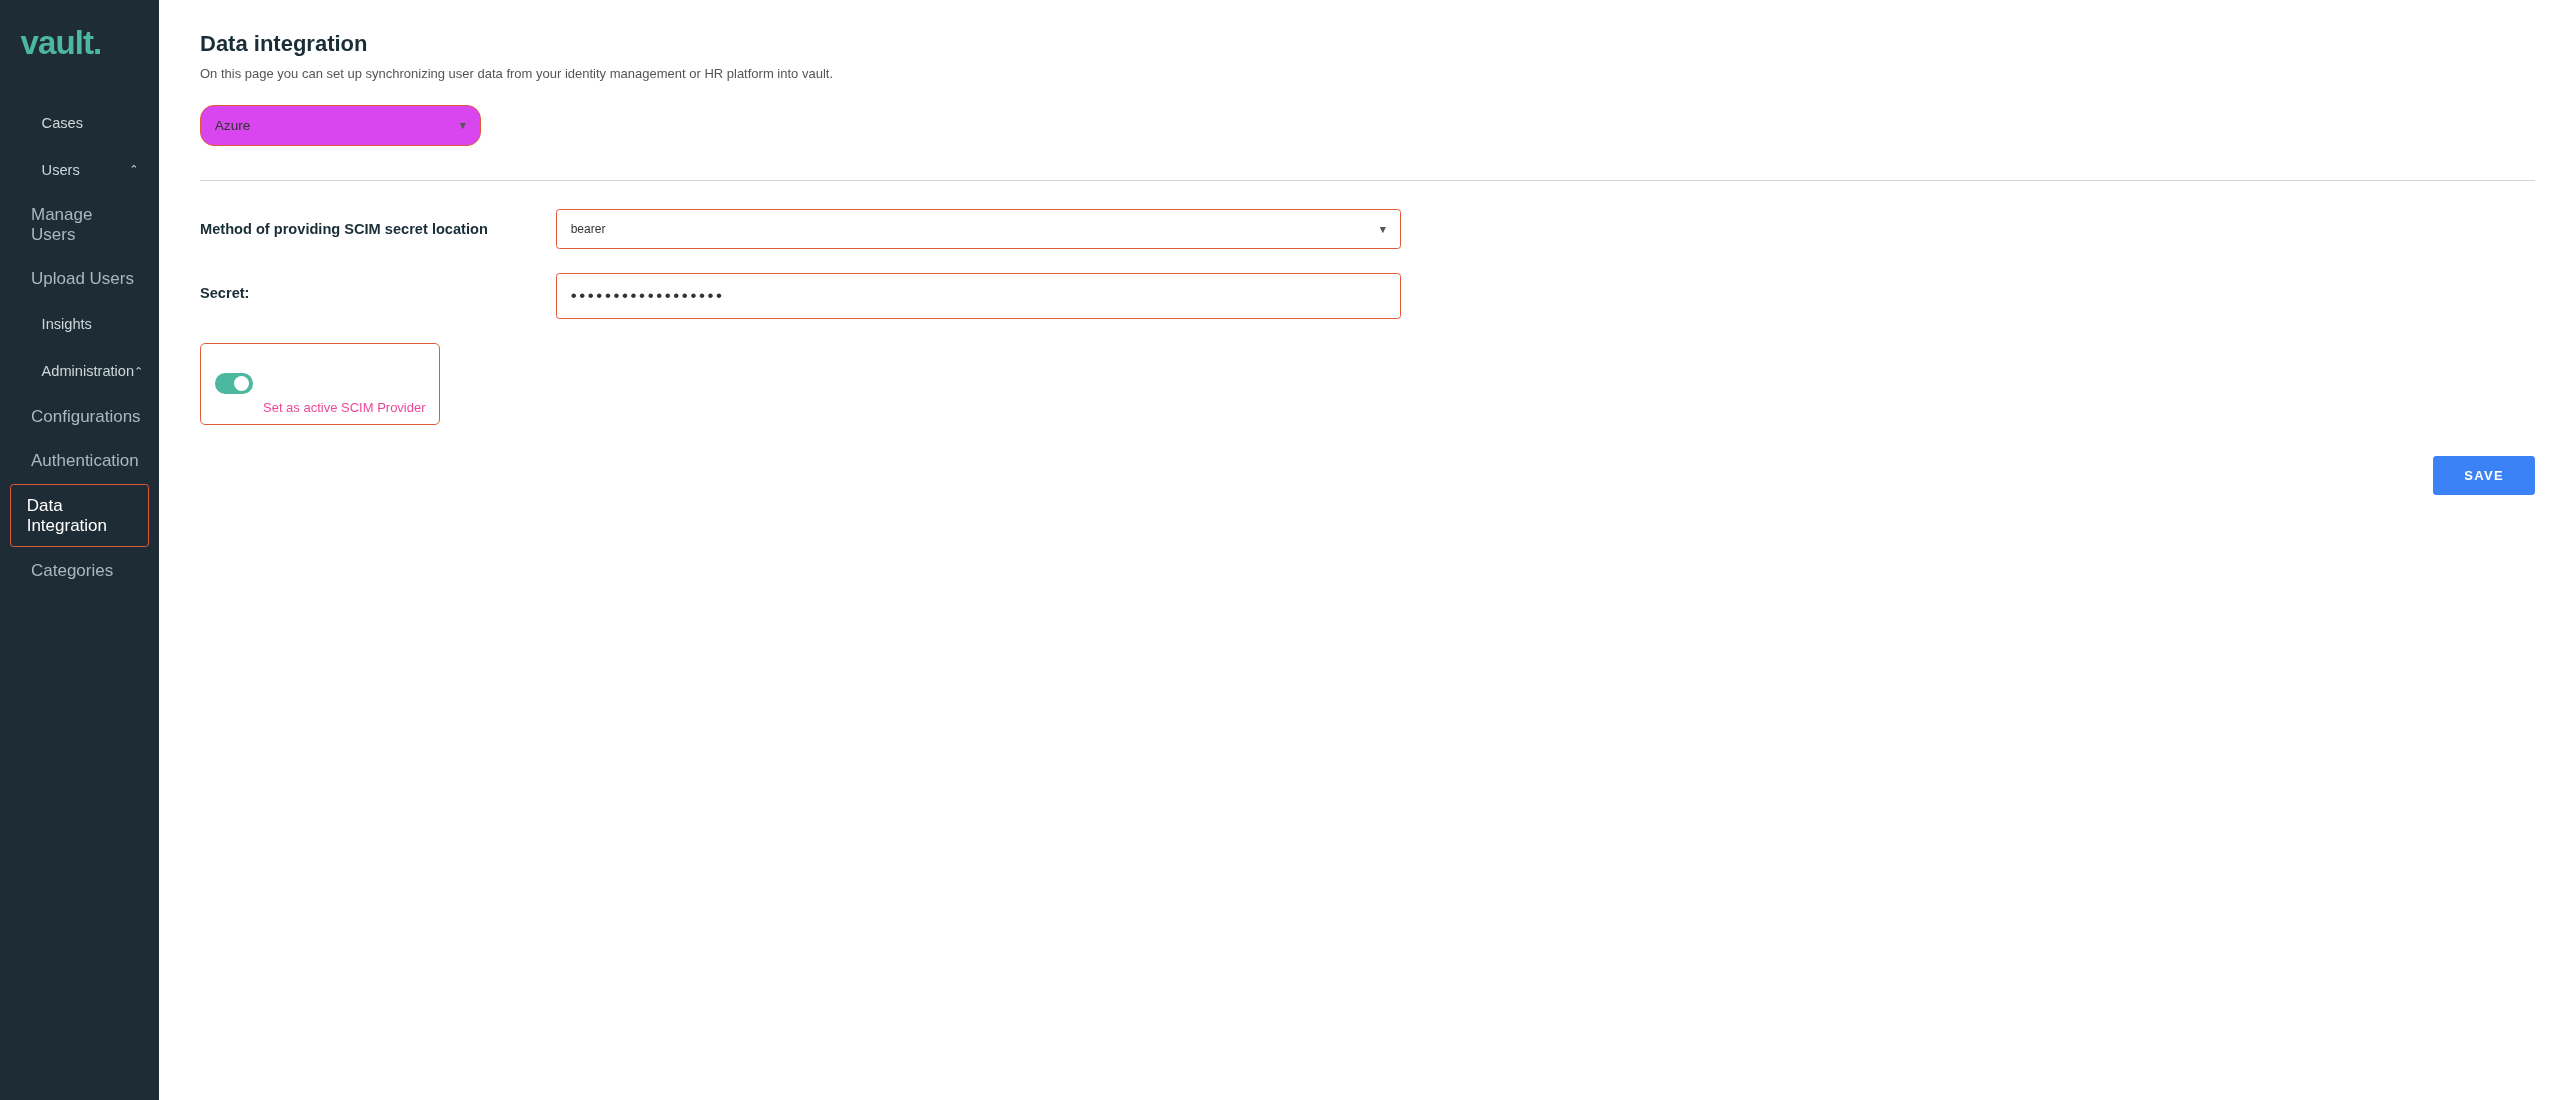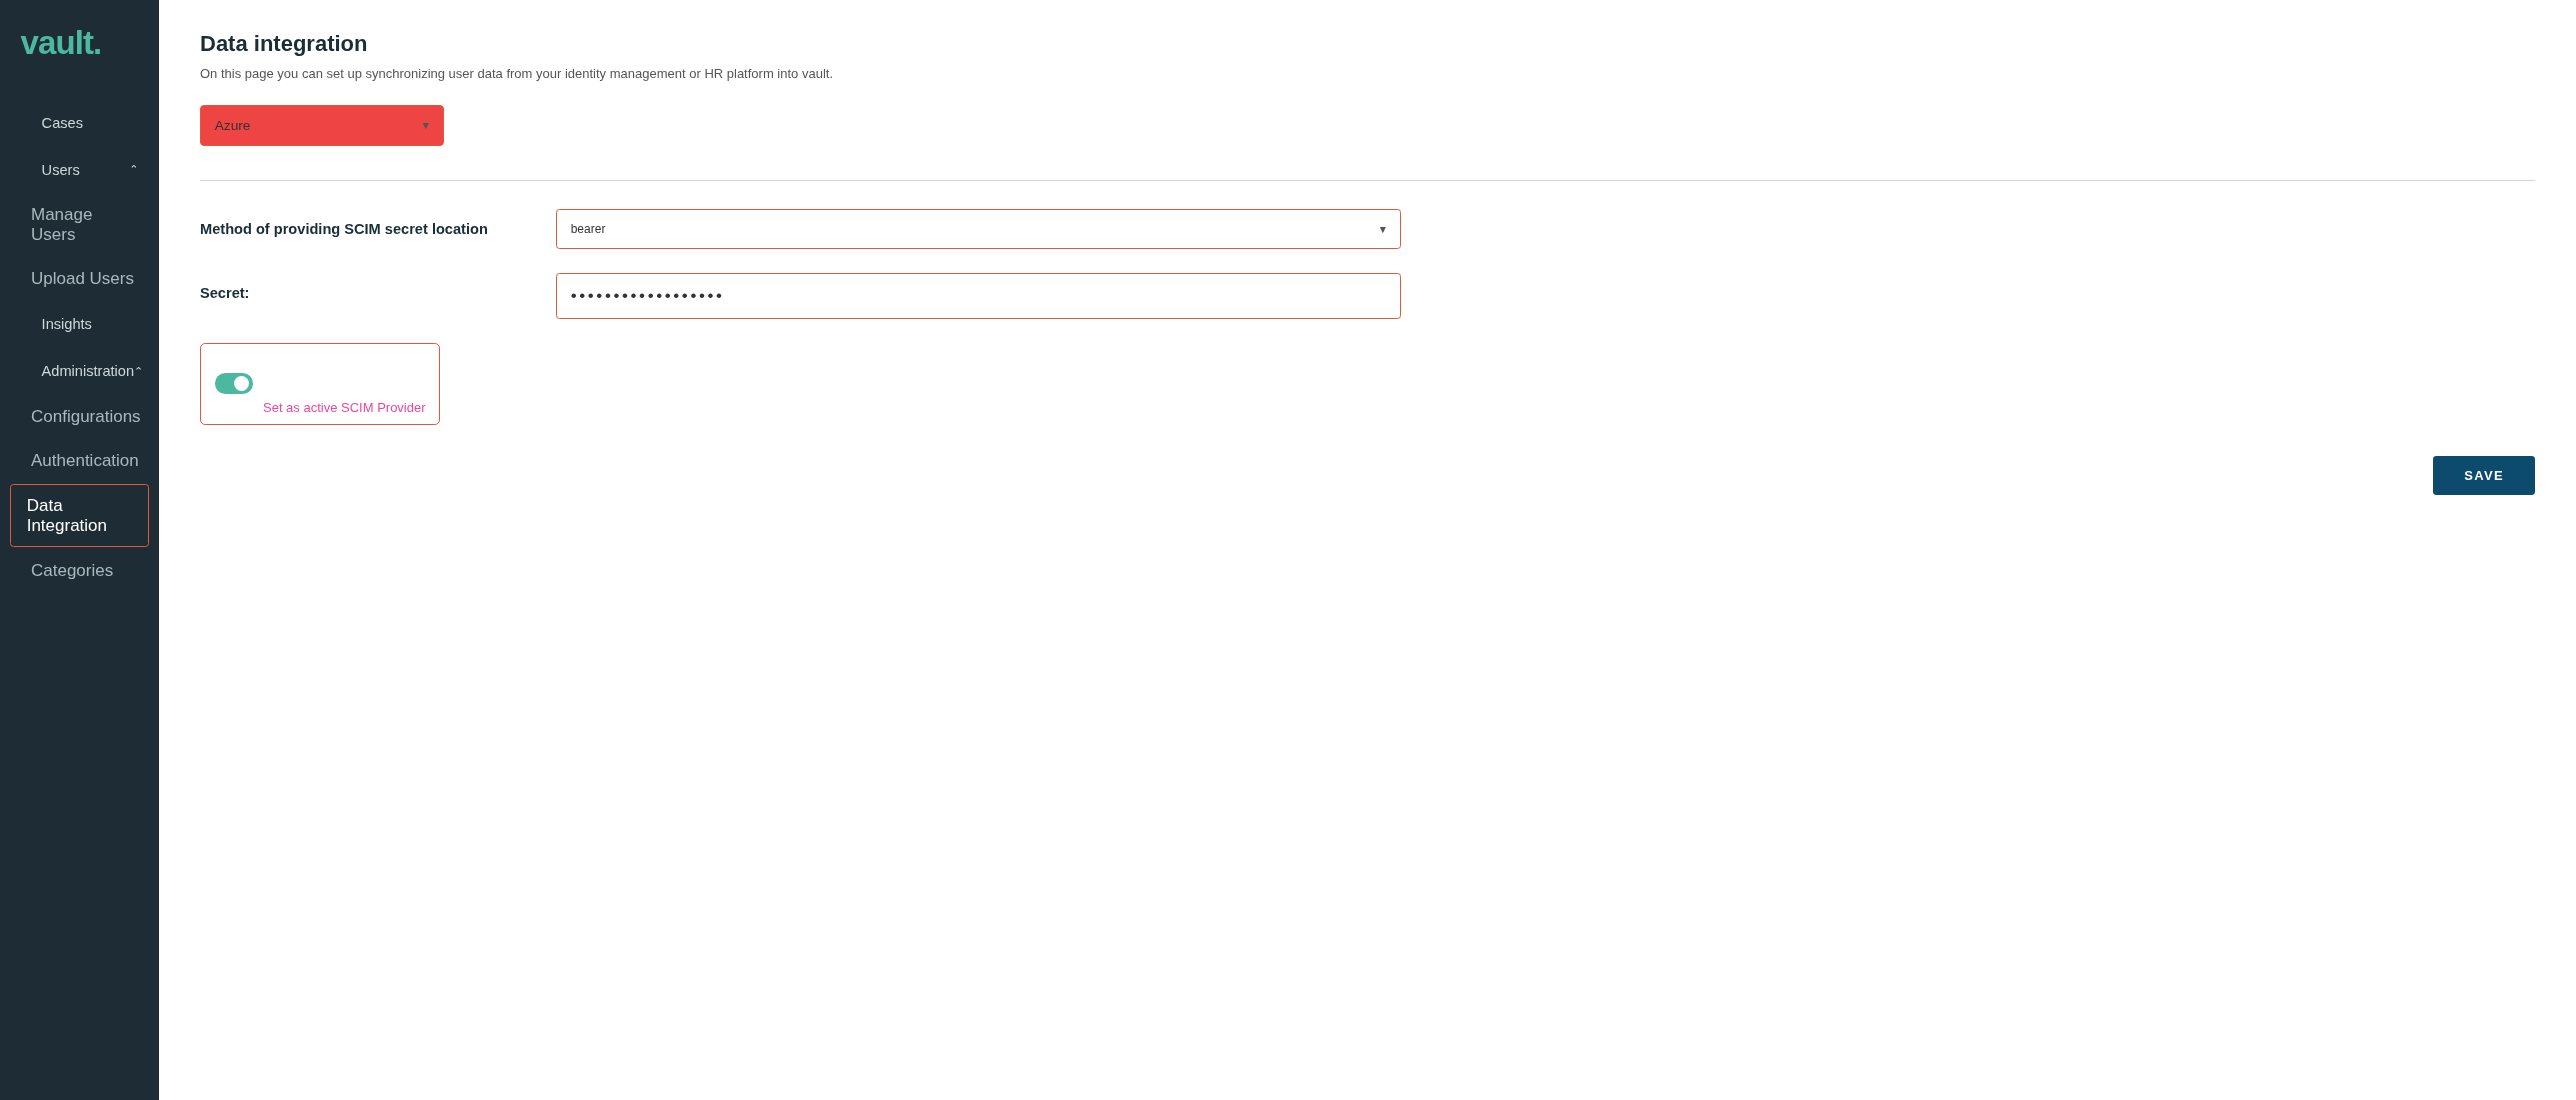--- a/index.html
+++ b/index.html
@@ -71,25 +71,25 @@
     }
     .page-subtitle {
       font-size: 13px;
       color: #555;
       margin-bottom: 24px;
     }
 
     
     .provider-select-wrapper {
       border: 1.7px solid #e05a3a;
-      border-radius: 4px;
+      border-radius: 14px;
       display: inline-block;
-      width: 244px;
+      width: 281px;
       margin-bottom: 26px;
-      background: #ef4444;
+      background: #d946ef;
     }
     .provider-select {
       width: 100%;
       padding: 12px 13.7px;
       font-size: 13.7px;
       border: none;
       outline: none;
       background: transparent;
       appearance: none;
       cursor: pointer;
@@ -223,21 +223,21 @@
     }
 
     
     .save-btn-row {
       display: flex;
       justify-content: flex-end;
       margin-top: 31px;
       padding-right: 0;
     }
     .save-btn {
-      background: #0c4a6e;
+      background: #3b82f6;
       color: #fff;
       border: none;
       padding: 12px 31px;
       font-size: 13px;
       font-weight: 700;
       letter-spacing: 1.3px;
       border-radius: 3.4px;
       cursor: pointer;
       text-transform: uppercase;
     }

